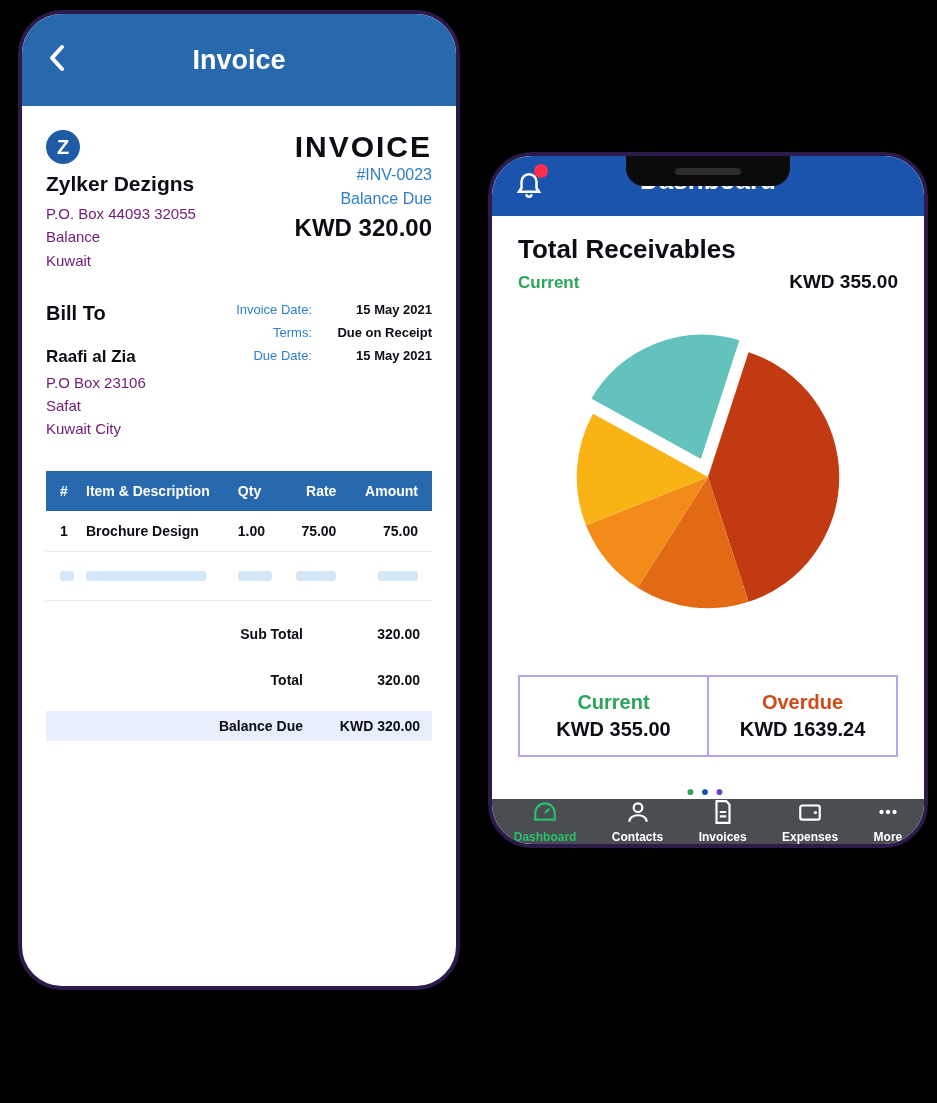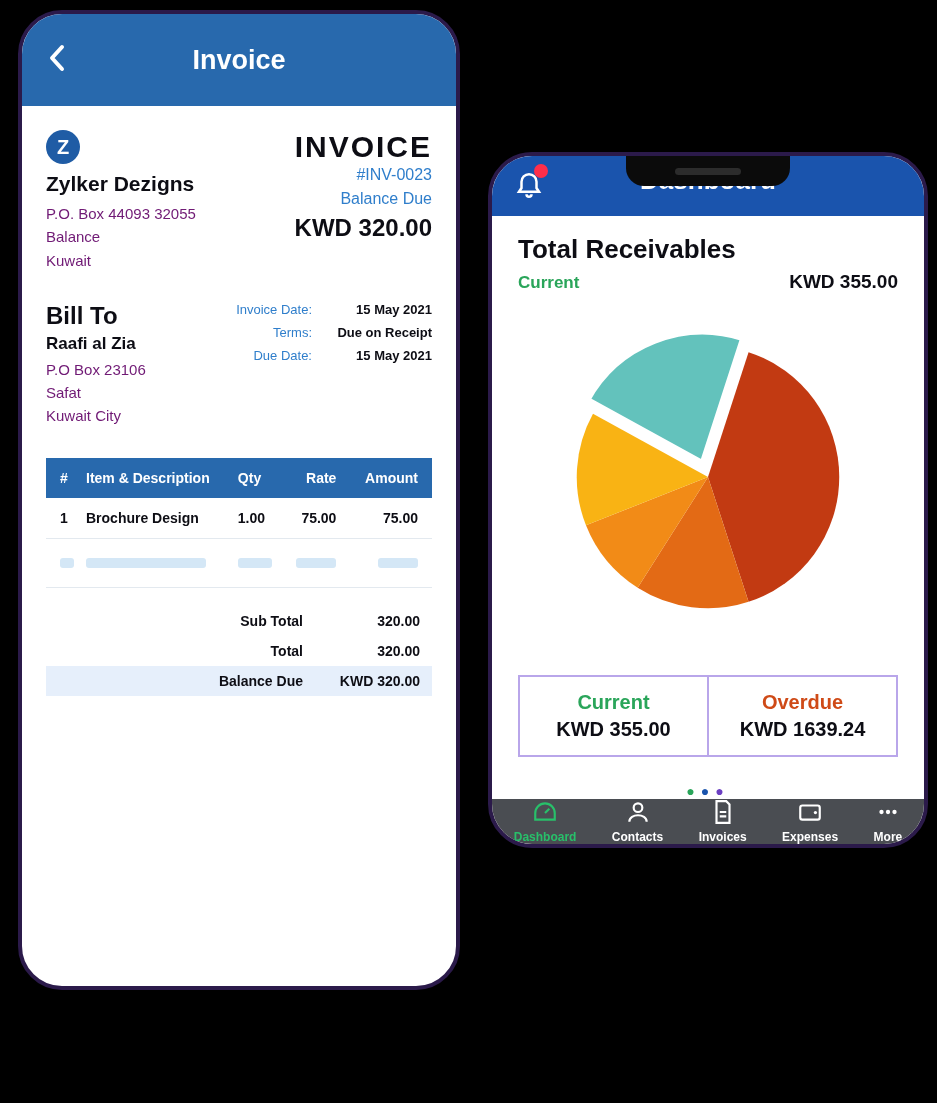--- a/index.html
+++ b/index.html
@@ -55,42 +55,42 @@
   .inv-num { color: #2f7ecb; font-size: 16px; text-align: right; margin-top: 2px; }
 
   .from-name { font-size: 21px; font-weight: 800; color: #0d0d14; margin-bottom: 6px; }
   .addr-line { font-size: 15px; color: #701a75; line-height: 1.55; }
 
   .baldue { text-align: right; margin-top: -40px; }
   .baldue .lbl { color: #2f7ecb; font-size: 16px; }
   .baldue .amt { font-size: 24px; font-weight: 800; color: #0d0d14; margin-top: 6px; }
 
   .billrow { display: flex; justify-content: space-between; margin-top: 30px; }
-  .billto-title { font-size: 24px; font-weight: 800; color: #0d0d14; margin-bottom: 4px; }
+  .billto-title { font-size: 20px; font-weight: 800; color: #0d0d14; margin-bottom: 22px; }
   .billto-name { font-size: 17px; font-weight: 700; color: #0d0d14; margin-bottom: 4px; }
 
   .meta { font-size: 13px; }
   .meta .row { display: flex; gap: 20px; justify-content: flex-end; margin-bottom: 8px; }
   .meta .k { color: #2f7ecb; text-align: right; }
   .meta .v { color: #0d0d14; font-weight: 700; min-width: 100px; text-align: right; }
 
   .items { margin-top: 30px; }
   .items thead tr { background: #2869ad; color: #fff; }
   .items table { width: 100%; border-collapse: collapse; font-size: 14px; }
   .items th, .items td { padding: 12px 6px; }
   .items th:first-child, .items td:first-child { padding-left: 14px; width: 34px; }
   .items th { text-align: left; font-weight: 700; }
   .items th.r, .items td.r { text-align: right; padding-right: 14px; }
   .items td { font-weight: 700; color: #0d0d14; border-bottom: 1px solid #e3e9ef; }
   .items th.c, .items td.c { text-align: left; }
   .skeleton td { padding-top: 16px; padding-bottom: 16px; }
   .sk { display:inline-block; height: 10px; border-radius: 3px; background: #d4e7f6; }
 
   .totals { margin-top: 18px; }
-  .totals .trow { display: flex; justify-content: flex-end; gap: 22px; font-size: 14px; padding: 7px 12px; }
+  .totals .trow { display: flex; justify-content: flex-end; gap: 22px; font-size: 14px; padding: 7px 12px; margin-top: 16px; }
   .totals .trow .tk { color: #0d0d14; font-weight: 700; min-width: 90px; text-align: right; }
   .totals .trow .tv { color: #0d0d14; font-weight: 700; min-width: 95px; text-align: right; }
   .totals .trow.due { background: #e6effb; }
 
   
   .phone2 {
     position: absolute;
     left: 488px;
     top: 152px;
     width: 440px;

